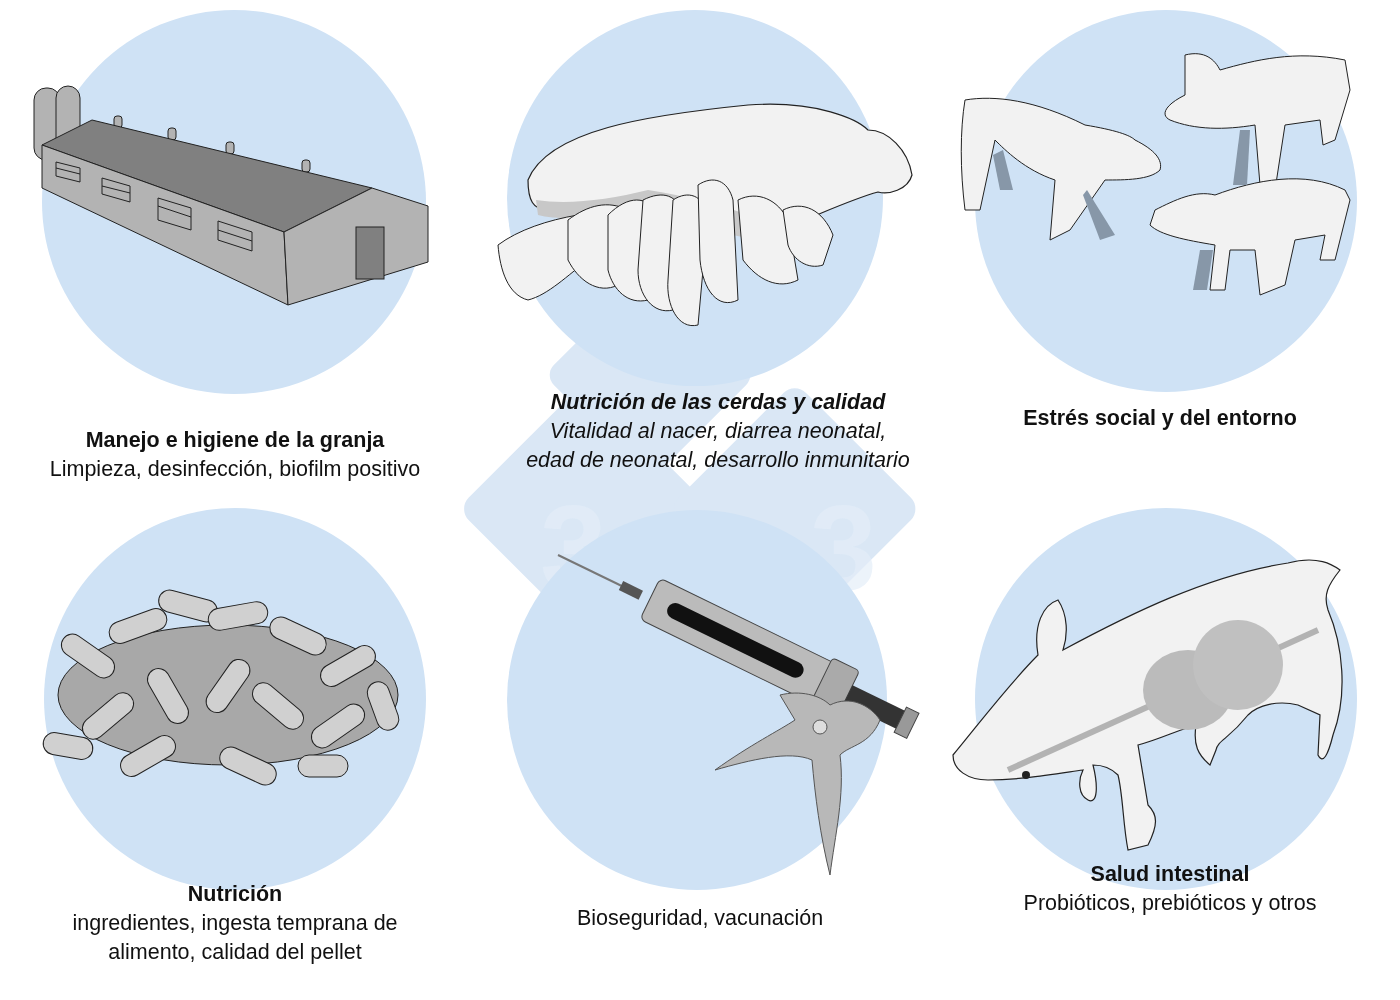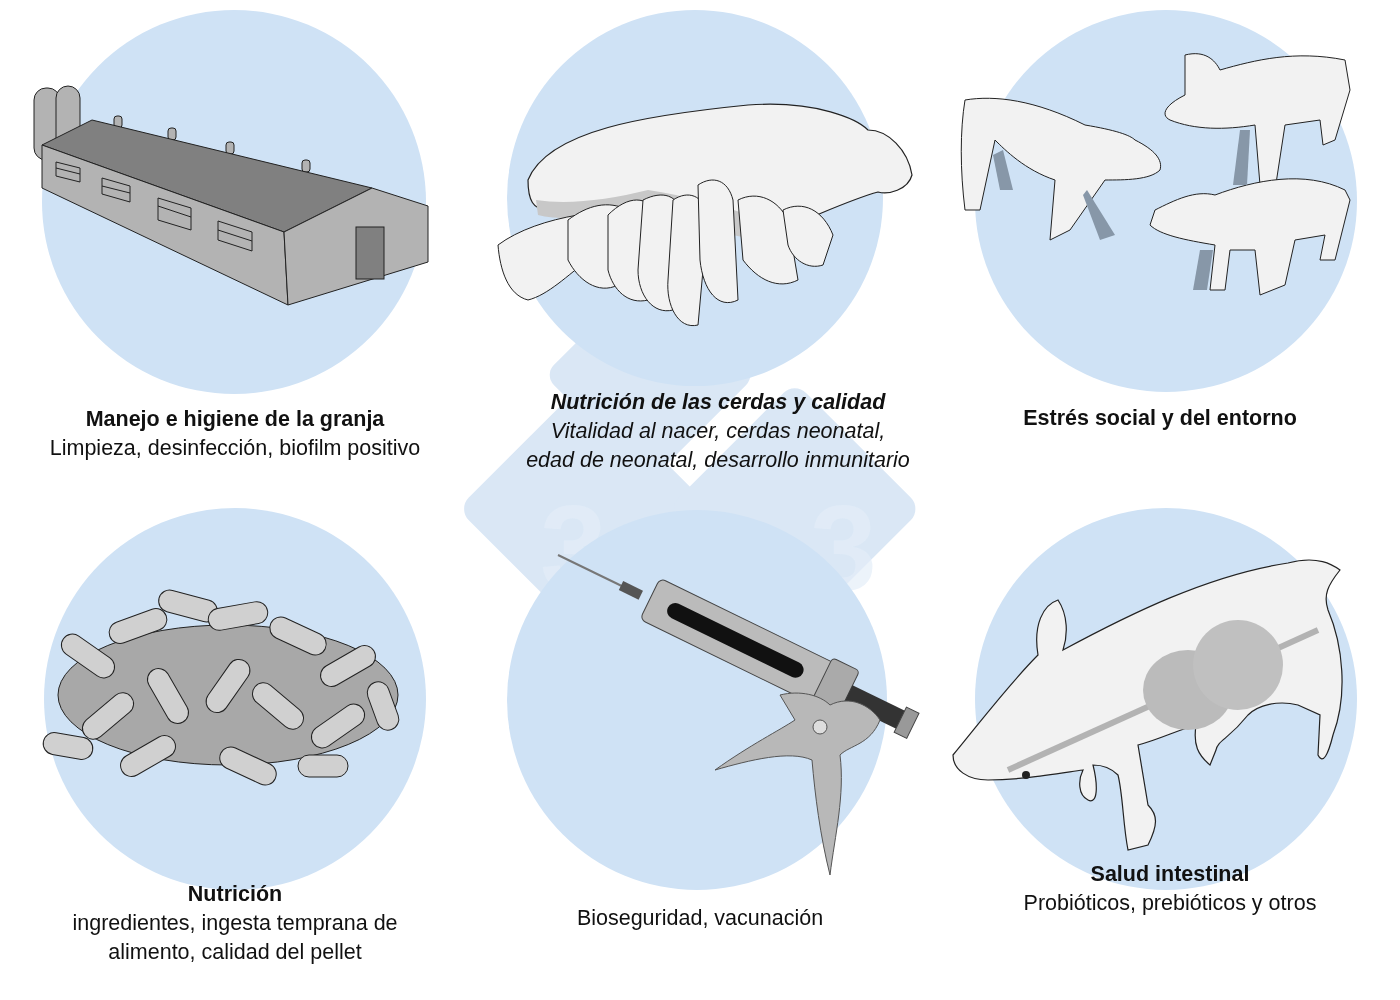--- a/index.html
+++ b/index.html
@@ -39,21 +39,21 @@
     <rect x="326" y="147" width="28" height="52" fill="#808080" stroke="#222"></rect>
     <polygon points="26,82 50,88 50,102 26,96" fill="#b3b3b3" stroke="#222"></polygon>
     <polygon points="72,98 100,106 100,122 72,114" fill="#b3b3b3" stroke="#222"></polygon>
     <polygon points="128,118 161,128 161,150 128,140" fill="#b3b3b3" stroke="#222"></polygon>
     <polygon points="188,141 222,152 222,171 188,160" fill="#b3b3b3" stroke="#222"></polygon>
     <line x1="26" y1="88" x2="50" y2="94" stroke="#222"></line>
     <line x1="72" y1="106" x2="100" y2="113" stroke="#222"></line>
     <line x1="128" y1="126" x2="161" y2="137" stroke="#222"></line>
     <line x1="188" y1="150" x2="222" y2="161" stroke="#222"></line>
   </svg>
-  <div class="caption" style="left:0;top:405px;width:470px;">
+  <div class="caption" style="left:0;top:426px;width:470px;">
     <span class="title">Manejo e higiene de la granja</span>
     <span class="desc">Limpieza, desinfección, biofilm positivo</span>
   </div>
 </div>
 
 <div>
   <div class="circle" style="left:507px;top:10px;width:376px;height:376px;"></div>
   <svg class="illus" style="left:488px;top:100px;" width="430" height="240" viewBox="0 0 430 240">
     <path d="M40,80 C60,30 160,15 260,5 C330,0 370,20 380,30 C400,30 420,50 424,75 C420,90 400,95 390,92 C360,100 320,120 290,130 C250,120 200,100 150,95 C120,110 90,110 60,110 C45,110 40,100 40,80 Z" fill="#f2f2f2" stroke="#222" stroke-width="1.2"></path>
     <path d="M48,100 C80,105 120,100 160,90 C200,96 250,110 290,125 L300,145 C260,140 200,125 150,110 C110,120 70,120 50,115 Z" fill="#c8c8c8"></path>
@@ -63,21 +63,21 @@
       <path d="M120,115 C140,95 160,95 170,115 L160,200 C140,205 125,190 120,170 Z"></path>
       <path d="M155,100 C175,90 190,95 195,115 L185,210 C165,215 150,195 150,170 Z"></path>
       <path d="M185,100 C200,90 215,95 220,115 L210,225 C190,230 178,205 180,180 Z"></path>
       <path d="M210,85 C225,75 240,80 245,100 L250,200 C230,210 215,190 212,160 Z"></path>
       <path d="M250,100 C270,90 290,100 300,120 L310,180 C290,190 270,180 255,160 Z"></path>
       <path d="M295,110 C315,100 335,110 345,135 L335,165 C320,170 305,160 300,145 Z"></path>
     </g>
   </svg>
   <div class="caption" style="left:488px;top:388px;width:460px;font-style:italic;">
     <span class="title">Nutrición de las cerdas y calidad</span>
-    <span class="desc">Vitalidad al nacer, cerdas neonatal,</span>
+    <span class="desc">Vitalidad al nacer, diarrea neonatal,</span>
     <span class="desc">edad de neonatal, desarrollo inmunitario</span>
   </div>
 </div>
 
 <div>
   <div class="circle" style="left:975px;top:10px;width:382px;height:382px;"></div>
   <svg class="illus" style="left:955px;top:40px;" width="400" height="270" viewBox="0 0 400 270">
     <g fill="#f2f2f2" stroke="#222" stroke-width="1">
       <path d="M10,60 C40,55 80,60 130,85 C160,90 175,95 180,100 C200,110 208,120 205,130 C195,140 170,140 150,140 L115,190 L95,200 L100,140 C70,130 50,110 40,100 L25,170 L10,170 C5,130 5,90 10,60 Z"></path>
       <path d="M230,15 C250,10 260,20 265,30 C300,20 340,10 390,20 L395,50 L380,100 L368,105 L365,80 L330,85 L320,150 L305,145 L300,85 C270,90 240,90 215,80 C205,75 210,65 230,55 Z"></path>

